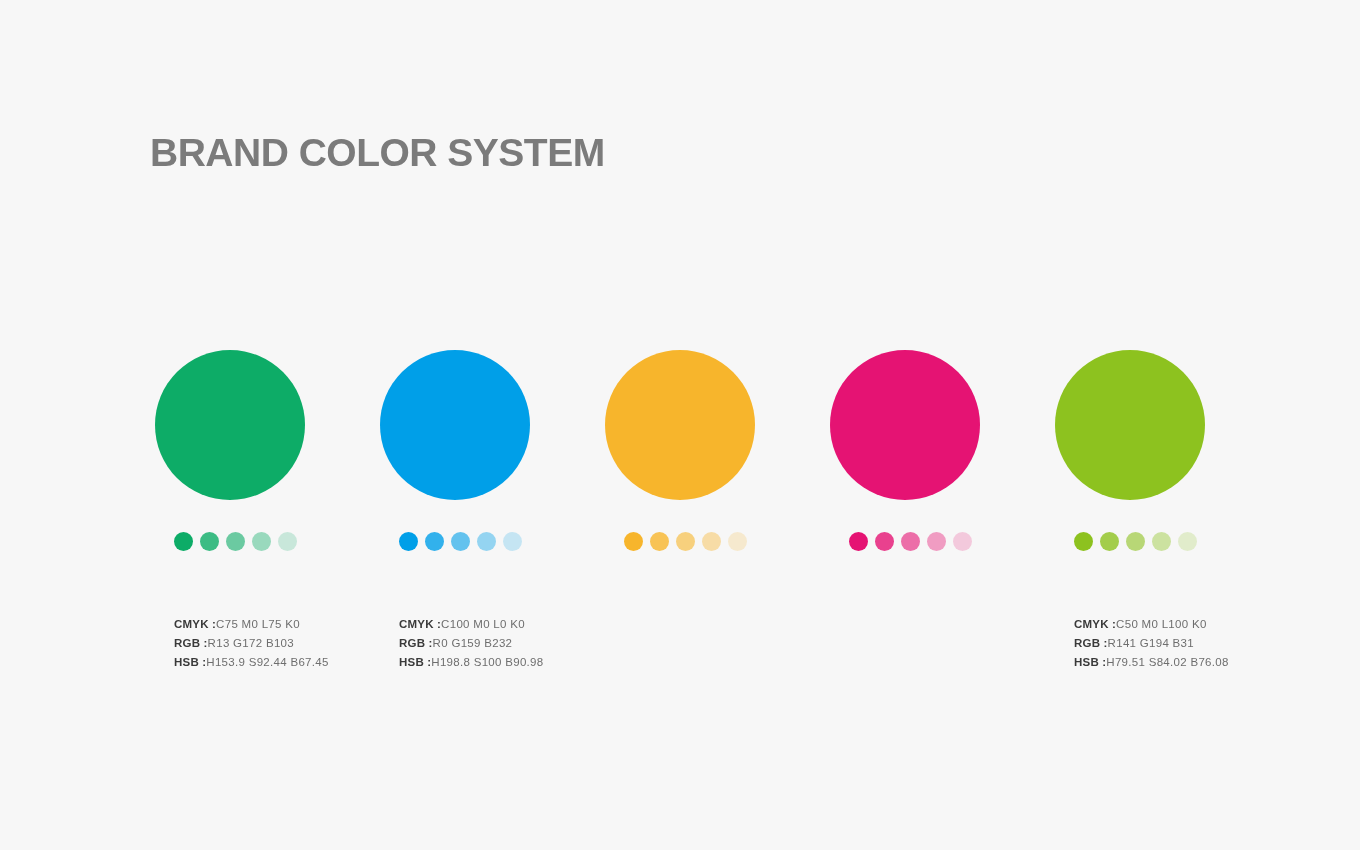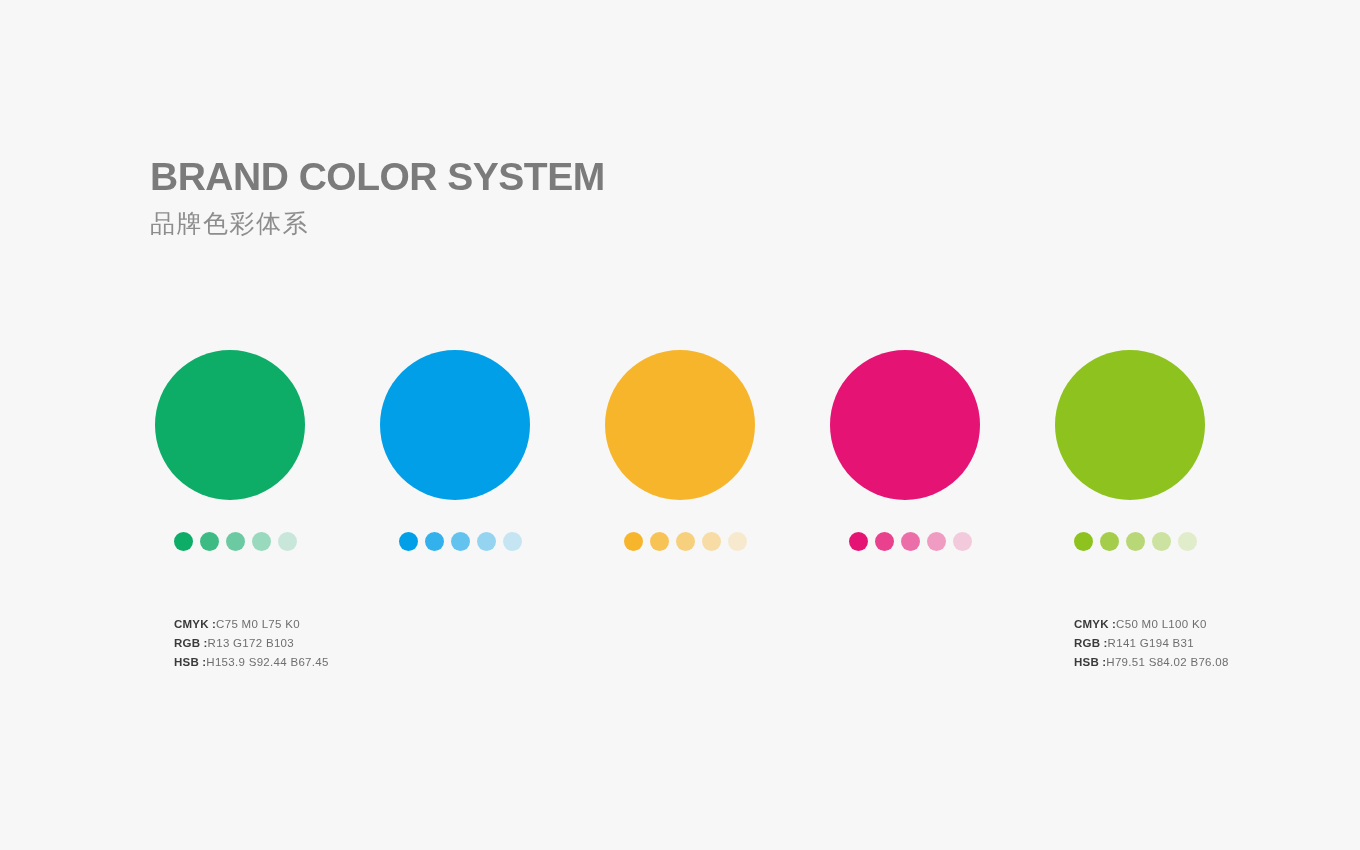--- a/index.html
+++ b/index.html
@@ -29,21 +29,20 @@
   }
 
   .page-title {
     font-family: "Liberation Sans", sans-serif;
     font-size: 39px;
     font-weight: bold;
     letter-spacing: -0.5px;
     color: #7b7b7b;
     line-height: 1.08;
     white-space: nowrap;
-    margin-top: 24px;
   }
 
   .page-subtitle {
     font-family: "DejaVu Sans", sans-serif;
     font-size: 25px;
     font-weight: normal;
     letter-spacing: 1.5px;
     color: #8d8d8d;
     margin-top: 9px;
     white-space: nowrap;
@@ -109,21 +108,20 @@
     letter-spacing: 0.3px;
   }
 </style>
 </head>
 <body>
 
 <div class="page">
 
   <div class="header">
     <div class="page-title">BRAND COLOR SYSTEM</div>
-    <div class="page-subtitle">品牌色彩体系</div>
   </div>
 
   <div class="swatch-row" id="swatch-row">
       <div class="swatch-col">
         <div class="swatch-circle" style="background: rgb(13, 172, 103);"></div>
         <div class="tint-strip">
           <div class="tint-dot" style="background: rgb(13, 172, 103); opacity: 1;"></div>
           <div class="tint-dot" style="background: rgb(13, 172, 103); opacity: 0.8;"></div>
           <div class="tint-dot" style="background: rgb(13, 172, 103); opacity: 0.6;"></div>
           <div class="tint-dot" style="background: rgb(13, 172, 103); opacity: 0.4;"></div>
@@ -136,20 +134,25 @@
         </div>
       </div>
       <div class="swatch-col">
         <div class="swatch-circle" style="background: rgb(0, 159, 232);"></div>
         <div class="tint-strip">
           <div class="tint-dot" style="background: rgb(0, 159, 232); opacity: 1;"></div>
           <div class="tint-dot" style="background: rgb(0, 159, 232); opacity: 0.8;"></div>
           <div class="tint-dot" style="background: rgb(0, 159, 232); opacity: 0.6;"></div>
           <div class="tint-dot" style="background: rgb(0, 159, 232); opacity: 0.4;"></div>
           <div class="tint-dot" style="background: rgb(0, 159, 232); opacity: 0.2;"></div>
+        </div>
+        <div class="spec-block">
+          <div class="spec-line"><span class="spec-key">CMYK :</span><span class="spec-val">C100 M0 L0 K0</span></div>
+          <div class="spec-line"><span class="spec-key">RGB :</span><span class="spec-val">R0 G159 B232</span></div>
+          <div class="spec-line"><span class="spec-key">HSB :</span><span class="spec-val">H198.8 S100 B90.98</span></div>
         </div>
       </div>
       <div class="swatch-col">
         <div class="swatch-circle" style="background: rgb(247, 181, 44);"></div>
         <div class="tint-strip">
           <div class="tint-dot" style="background: rgb(247, 181, 44); opacity: 1;"></div>
           <div class="tint-dot" style="background: rgb(247, 181, 44); opacity: 0.8;"></div>
           <div class="tint-dot" style="background: rgb(247, 181, 44); opacity: 0.6;"></div>
           <div class="tint-dot" style="background: rgb(247, 181, 44); opacity: 0.4;"></div>
           <div class="tint-dot" style="background: rgb(247, 181, 44); opacity: 0.2;"></div>

